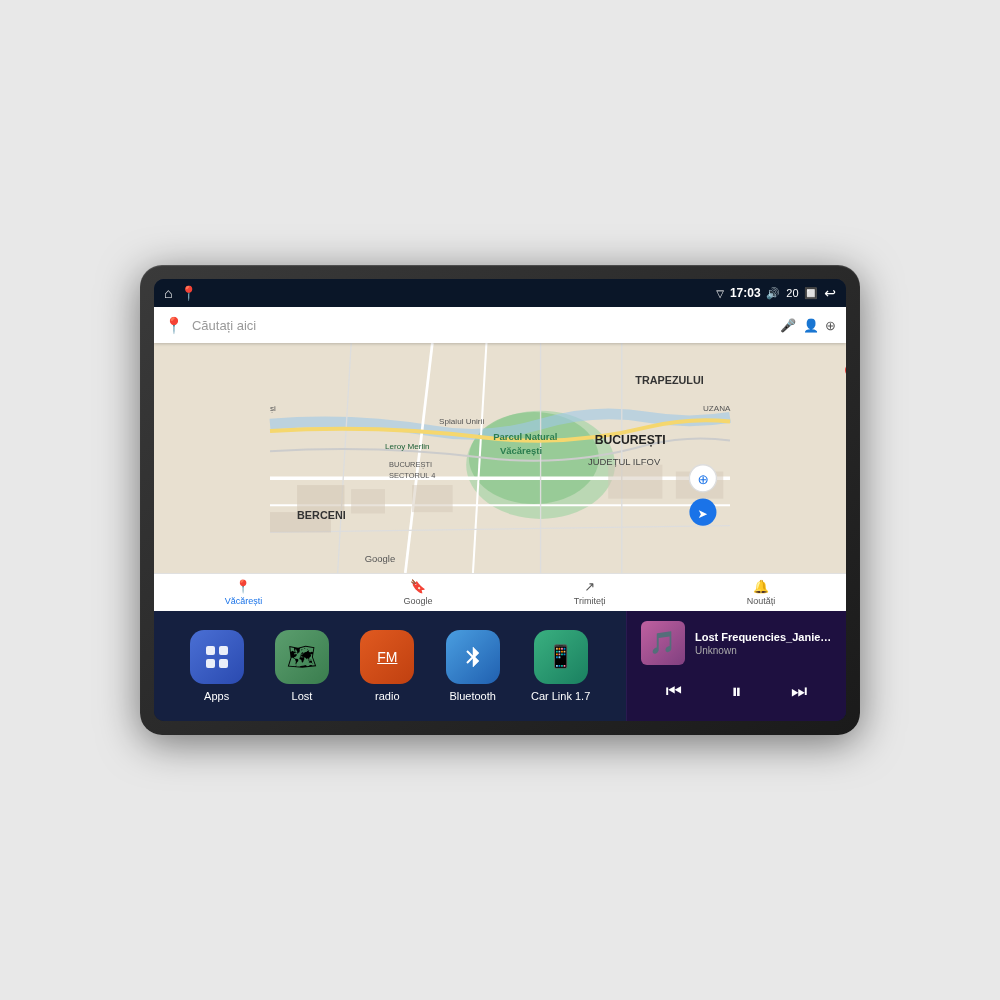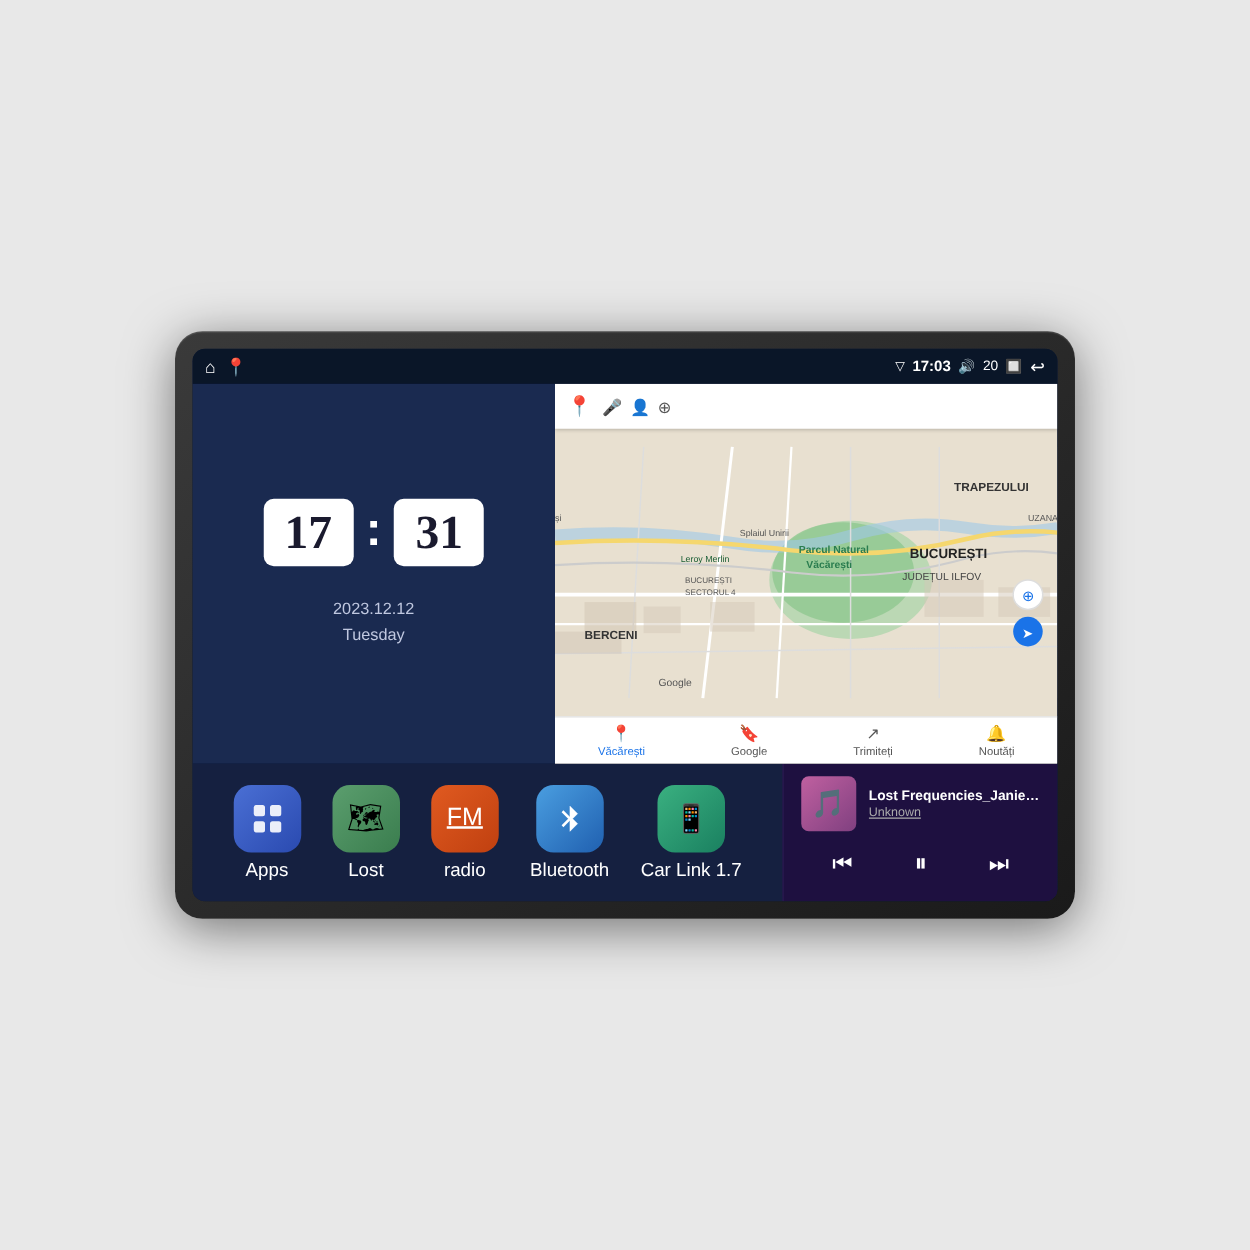--- a/index.html
+++ b/index.html
@@ -218,21 +218,21 @@
       height: 54px;
       border-radius: 14px;
       display: flex;
       align-items: center;
       justify-content: center;
       font-size: 22px;
     }
 
     .app-label {
       color: #ffffff;
-      font-size: 15px;
+      font-size: 11px;
       text-align: center;
     }
 
     .app-apps { background: linear-gradient(135deg, #4a6fd4, #2a4ab0); }
     .app-maps { background: linear-gradient(135deg, #5b9e6e, #3a7d4e); }
     .app-radio { background: linear-gradient(135deg, #e05a20, #c04010); }
     .app-bluetooth { background: linear-gradient(135deg, #4a9ee0, #2060b0); }
     .app-carlink { background: linear-gradient(135deg, #3ab080, #1a8060); }
 
     
@@ -276,21 +276,20 @@
       font-weight: bold;
       white-space: nowrap;
       overflow: hidden;
       text-overflow: ellipsis;
     }
 
     .music-artist {
       color: #aaa;
       font-size: 10px;
       margin-top: 2px;
-      text-decoration: underline;
     }
 
     .music-controls {
       display: flex;
       align-items: center;
       justify-content: space-around;
       padding: 4px 0;
     }
 
     .ctrl-btn {
@@ -320,36 +319,26 @@
         <span style="font-weight:bold;font-size:12px;">17:03</span>
         <span style="font-size:11px;">🔊</span>
         <span style="font-size:11px;">20</span>
         <span style="font-size:11px;">🔲</span>
         <span style="font-size:14px;cursor:pointer;">↩</span>
       </div>
     </div>
 
     <div class="main-area">
 
-      <div class="left-panel">
-        <div class="clock-container">
-          <div class="clock-block">17</div>
-          <div class="clock-separator">:</div>
-          <div class="clock-block">31</div>
-        </div>
-        <div class="date-text">
-          <div>2023.12.12</div>
-          <div>Tuesday</div>
-        </div>
-      </div>
 
       <div class="right-panel">
 
         <div class="map-search-bar">
           <span style="color:#4285F4;font-size:16px;">📍</span>
+          <span class="map-search-text" style="color:#999;">Căutați aici</span>
           <div class="map-search-actions">
             <span style="font-size:13px;color:#555;">🎤</span>
             <span style="font-size:13px;color:#555;">👤</span>
             <span style="font-size:13px;color:#555;">⊕</span>
           </div>
         </div>
 
         <div class="map-body">
           <svg class="map-svg" viewBox="0 0 340 170" xmlns="http://www.w3.org/2000/svg">
 
@@ -442,21 +431,21 @@
 
         <div class="app-item">
           <div class="app-icon-wrapper app-maps">
             <span style="font-size:24px;">🗺</span>
           </div>
           <span class="app-label">Lost</span>
         </div>
 
         <div class="app-item">
           <div class="app-icon-wrapper app-radio">
-            <span style="font-size:20px;color:white;text-decoration:underline;">FM</span>
+            <span style="font-size:14px;color:white;text-decoration:underline;">FM</span>
           </div>
           <span class="app-label">radio</span>
         </div>
 
         <div class="app-item">
           <div class="app-icon-wrapper app-bluetooth">
             <svg width="28" height="28" viewBox="0 0 28 28" xmlns="http://www.w3.org/2000/svg">
               <path d="M14,4 L14,24 L20,18 L16,14 L20,10 Z" fill="white" stroke="white" stroke-width="0.5"></path>
               <path d="M8,8 L14,14 L8,20" fill="none" stroke="white" stroke-width="2"></path>
             </svg>

